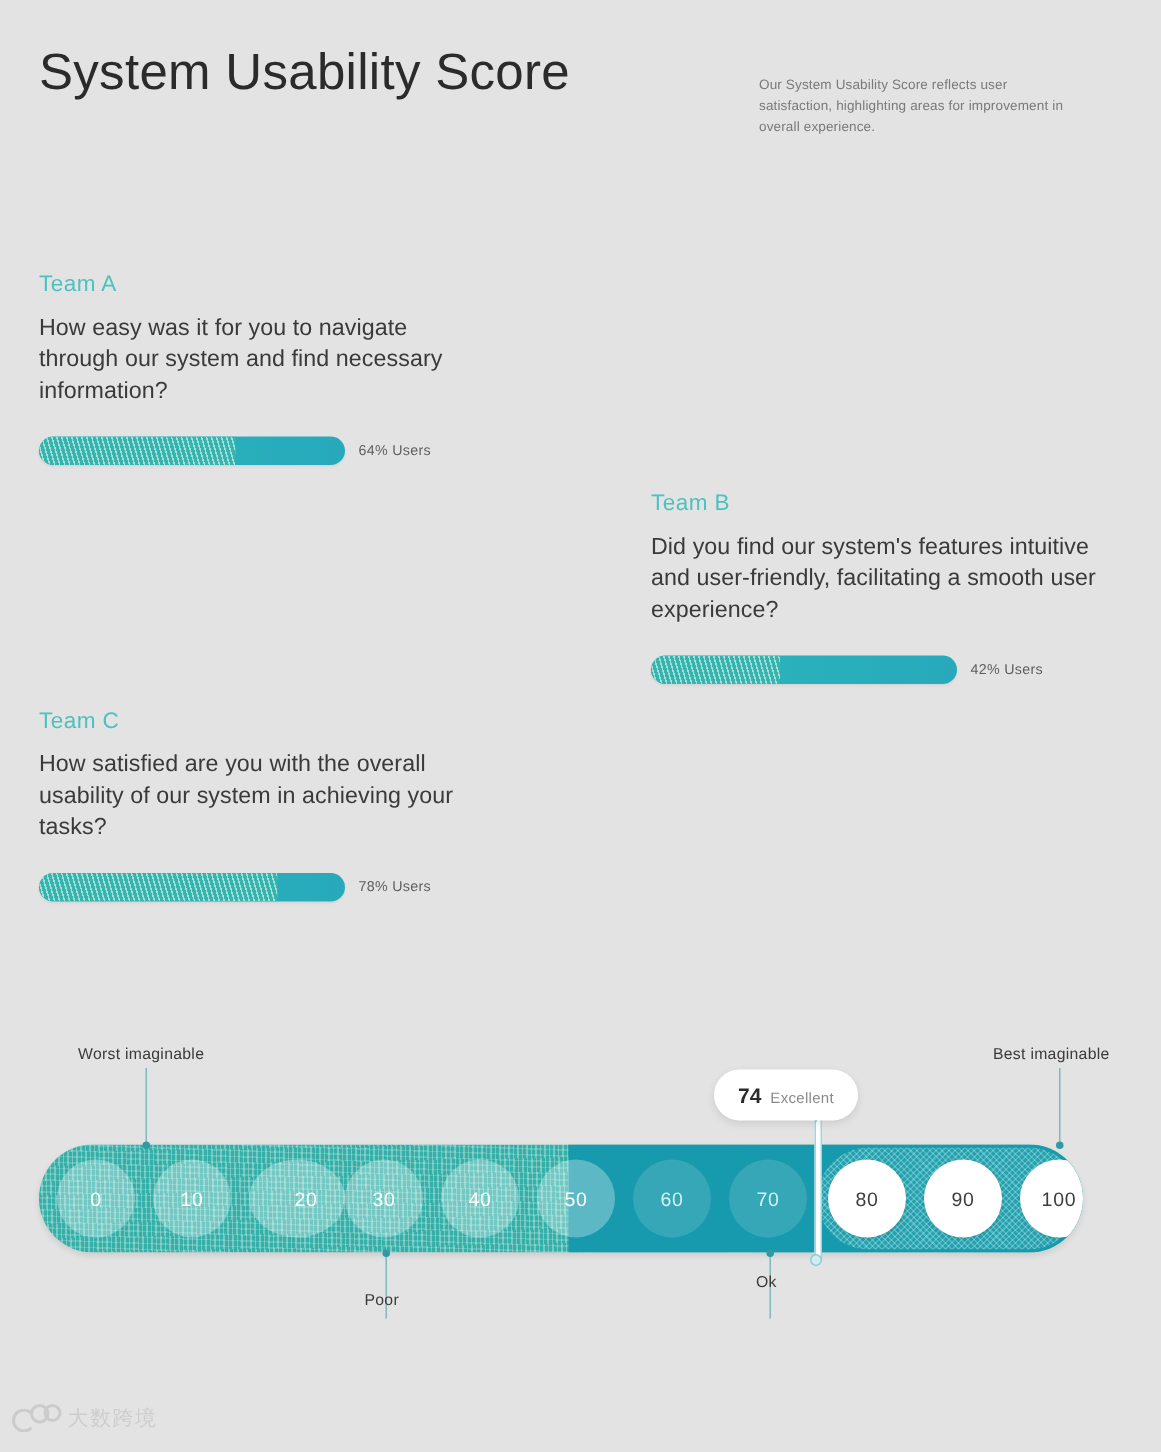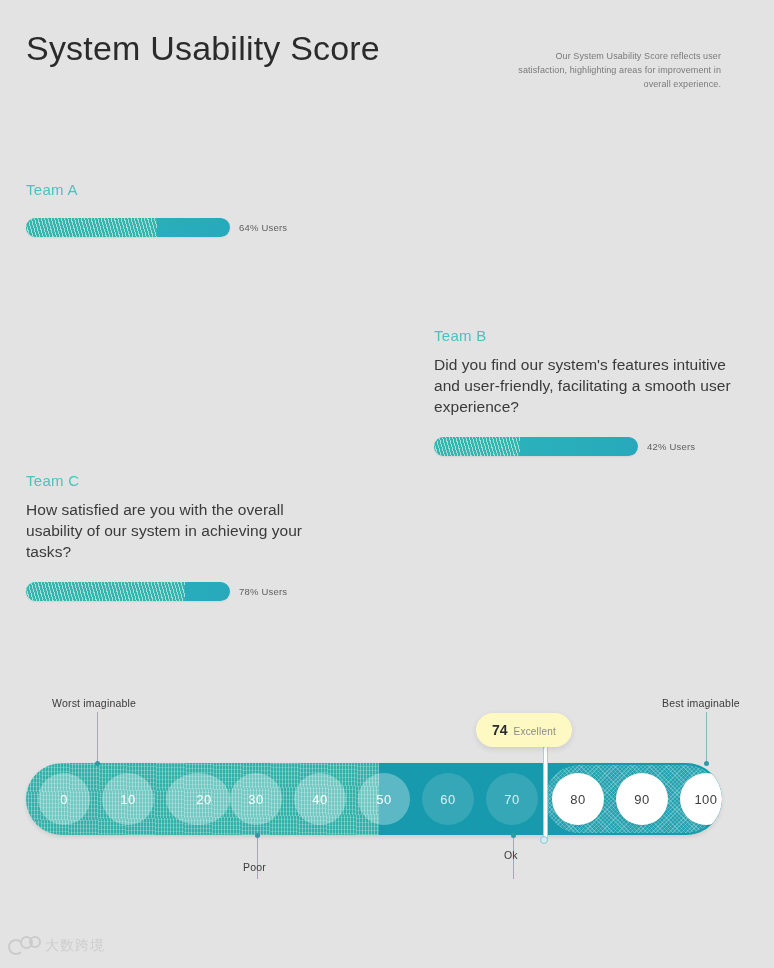--- a/index.html
+++ b/index.html
@@ -34,21 +34,20 @@
   }
   .intro-text {
     position: absolute;
     left: 506px;
     top: 49px;
     width: 215px;
     font-size: 9px;
     line-height: 14px;
     color: #7a7a7a;
     letter-spacing: 0.1px;
-    text-align: right;
   }
 
   
   .team-block {
     position: absolute;
   }
   .team-name {
     font-size: 15px;
     color: #4cc2c0;
     letter-spacing: 0.3px;
@@ -212,21 +211,21 @@
     border-radius: 50%;
     background: #cfeef1;
     border: 1px solid #8fc9d2;
     box-sizing: border-box;
   }
   .tooltip {
     position: absolute;
     left: 476px;
     top: 713px;
     padding: 9px 16px;
-    background: #fef9c3;
+    background: #ffffff;
     border-radius: 18px;
     box-shadow: 0 2px 6px rgba(0,0,0,0.10);
     display: flex;
     align-items: baseline;
     gap: 6px;
     pointer-events: auto;
   }
   .tooltip-score {
     font-size: 14px;
     font-weight: 700;
@@ -294,20 +293,21 @@
 </head>
 <body>
 
 <div class="page">
 
   <div class="page-title">System Usability Score</div>
   <div class="intro-text">Our System Usability Score reflects user satisfaction, highlighting areas for improvement in overall experience.</div>
 
   <div class="team-block" style="left:26px; top:181px; width:300px;">
     <div class="team-name">Team A</div>
+    <div class="team-question">How easy was it for you to navigate through our system and find necessary information?</div>
     <div class="progress-row">
       <div class="progress-track" style="width:204px;">
         <div class="progress-fill" style="width:64%;"></div>
       </div>
       <div class="progress-label">64% Users</div>
     </div>
   </div>
 
   <div class="team-block" style="left:434px; top:327px; width:310px;">
     <div class="team-name">Team B</div>

